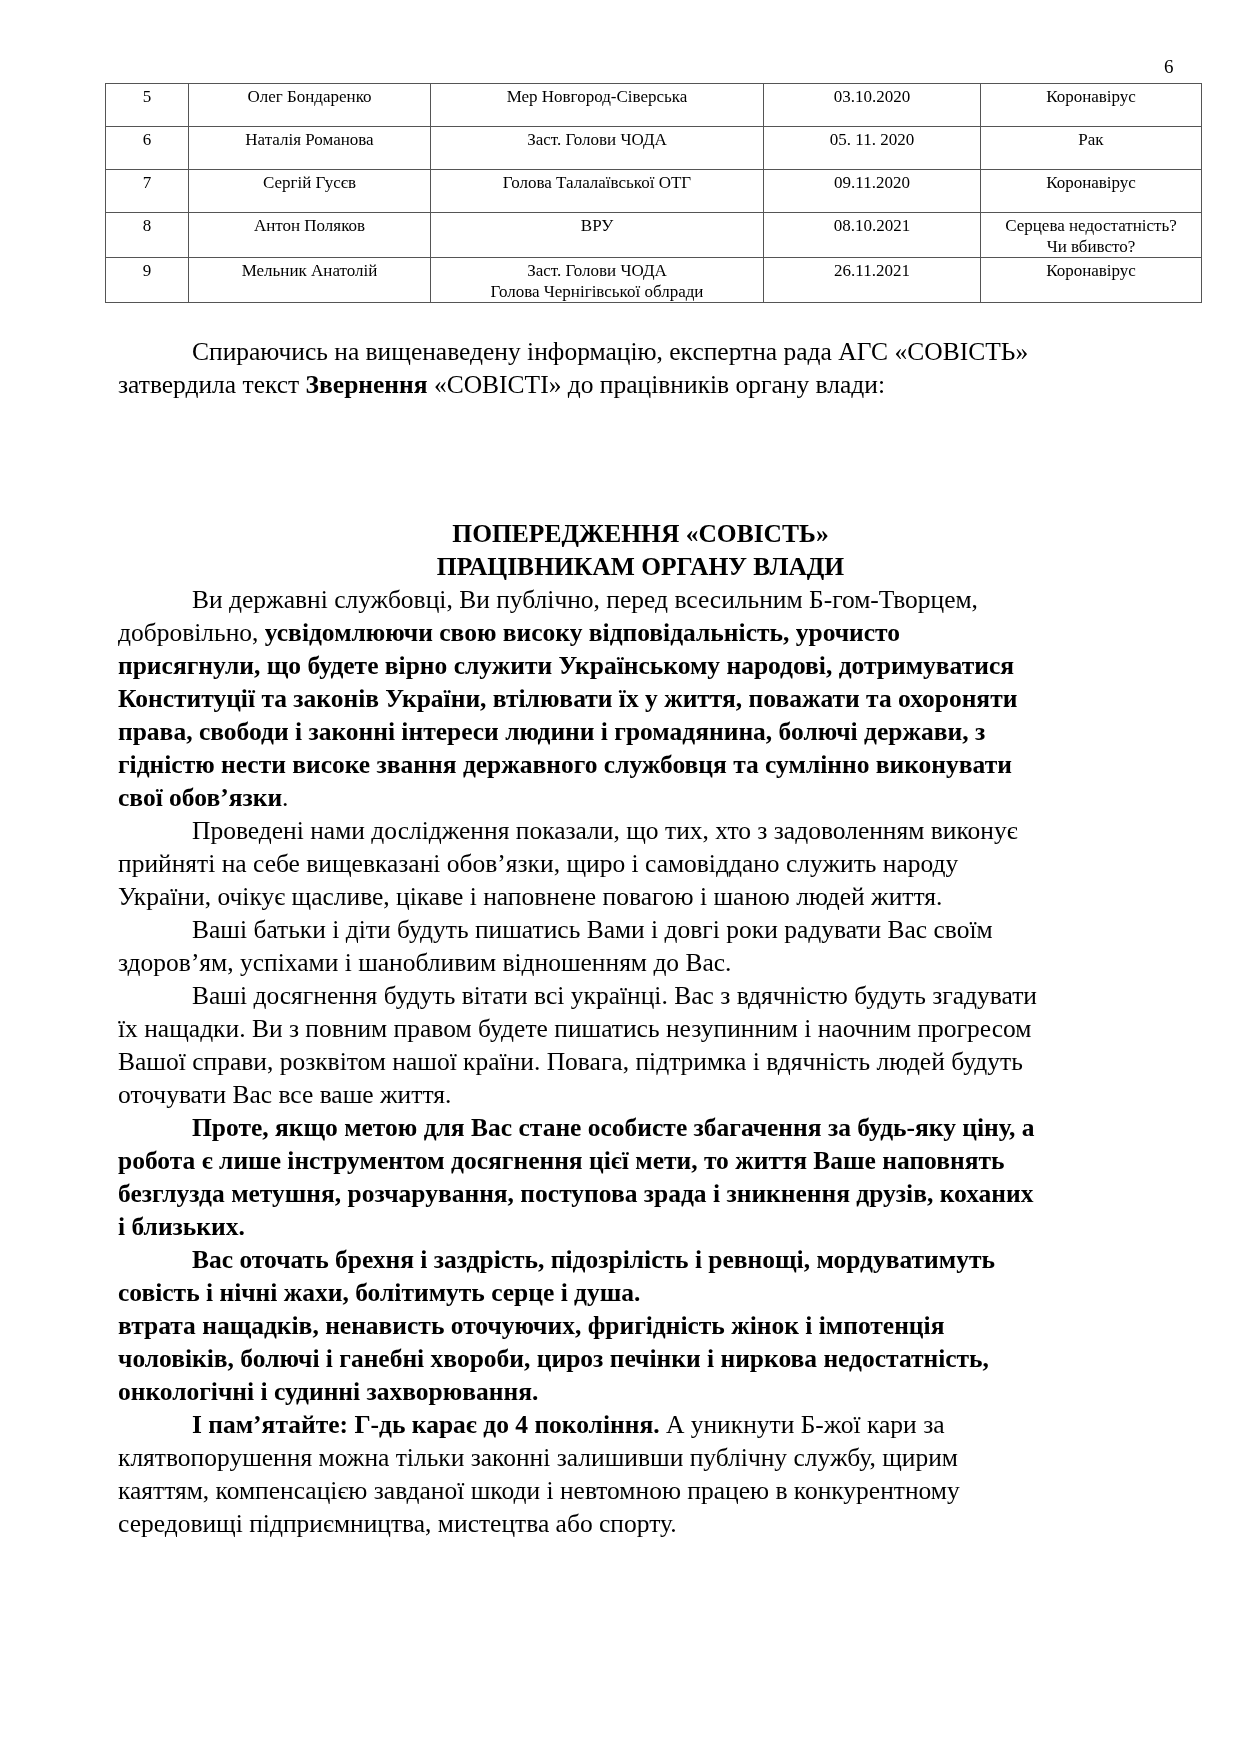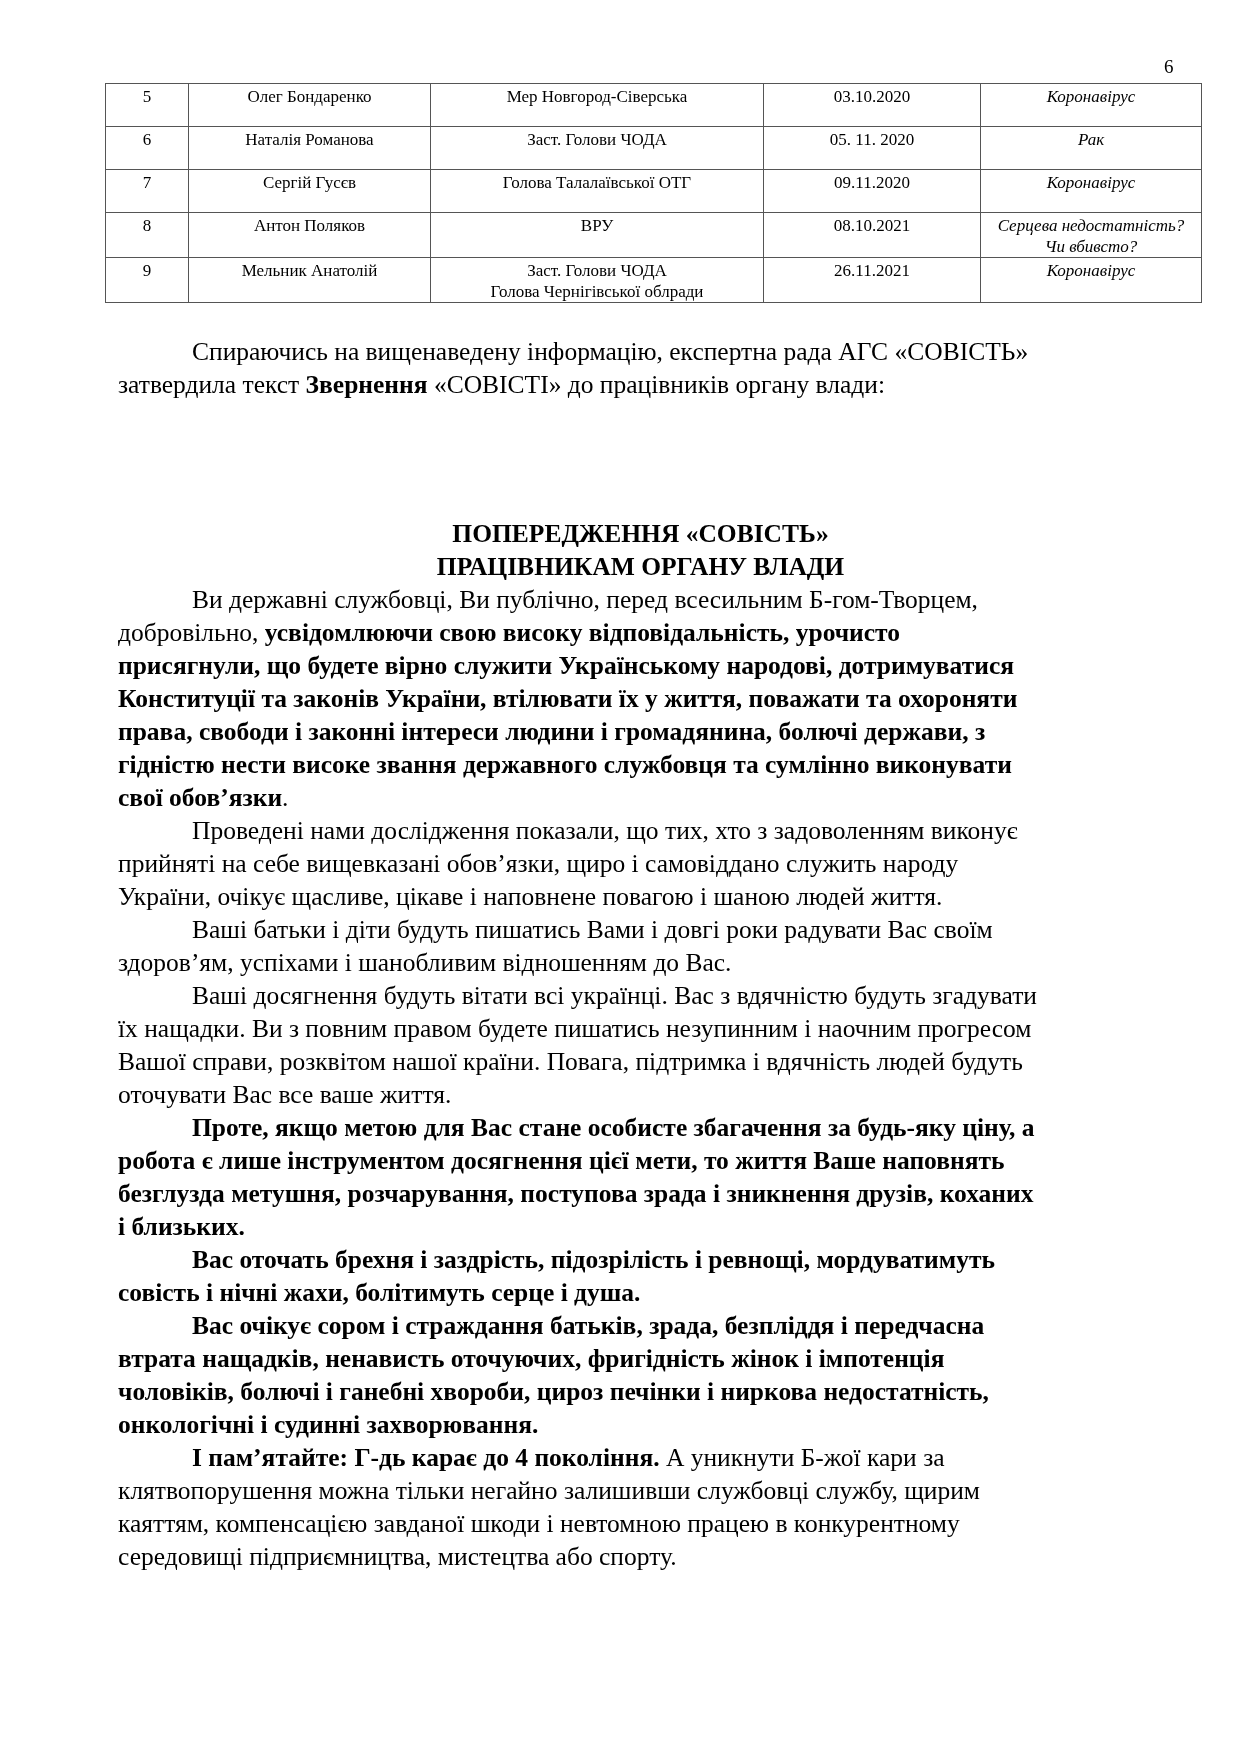--- a/index.html
+++ b/index.html
@@ -3,21 +3,21 @@
 <meta charset="utf-8">
 <style>
   html, body { margin:0; padding:0; background:#ffffff; }
   body { width:1240px; height:1755px; position:relative; overflow:hidden;
          font-family:"Liberation Serif", "DejaVu Serif", serif; color:#000; }
   .page-number { position:absolute; left:1164px; top:56px; font-size:19px; }
   table.deaths { position:absolute; left:105px; top:83px; border-collapse:collapse;
                  font-size:17px; table-layout:fixed; }
   table.deaths td { border:1.5px solid #555; text-align:center; vertical-align:top;
                     padding:2px 4px 0 4px; line-height:21px; height:40px; }
-  .c1{width:74px;} .c2{width:233px;} .c3{width:324px;} .c4{width:208px;} .c5{width:212px;font-style:italic;}
+  .c1{width:74px;} .c2{width:233px;} .c3{width:324px;} .c4{width:208px;} .c5{width:212px;}
   .body-text { position:absolute; left:118px; width:1045px; font-size:25.5px; line-height:33px; }
   .line { display:block; white-space:nowrap; }
   .ind { padding-left:74px; }
   .heading { display:block; text-align:center; font-weight:bold; white-space:nowrap; }
   b { font-weight:bold; }
 </style>
 </head>
 <body>
 
 <div class="page-number">6</div>
@@ -157,25 +157,24 @@
     <b class="line">безглузда метушня, розчарування, поступова зрада і зникнення друзів, коханих</b>
     <b class="line">і близьких.</b>
   </div>
 
   <div>
     <b class="line ind">Вас оточать брехня і заздрість, підозрілість і ревнощі, мордуватимуть</b>
     <b class="line">совість і нічні жахи, болітимуть серце і душа.</b>
   </div>
 
   <div>
-    <b class="line ind">Вас очікує сором і страждання батьків, зрада, безпліддя і передчасна</b>
     <b class="line">втрата нащадків, ненависть оточуючих, фригідність жінок і імпотенція</b>
     <b class="line">чоловіків, болючі і ганебні хвороби, цироз печінки і ниркова недостатність,</b>
     <b class="line">онкологічні і судинні захворювання.</b>
   </div>
 
   <div>
     <span class="line ind"><b>І пам’ятайте: Г-дь карає до 4 покоління.</b><span> А уникнути Б-жої кари за</span></span>
-    <span class="line">клятвопорушення можна тільки негайно залишивши службовці службу, щирим</span>
+    <span class="line">клятвопорушення можна тільки законні залишивши публічну службу, щирим</span>
     <span class="line">каяттям, компенсацією завданої шкоди і  невтомною працею в конкурентному</span>
     <span class="line">середовищі підприємництва, мистецтва  або спорту.</span>
   </div>
 </div>
 
 </body></html>

